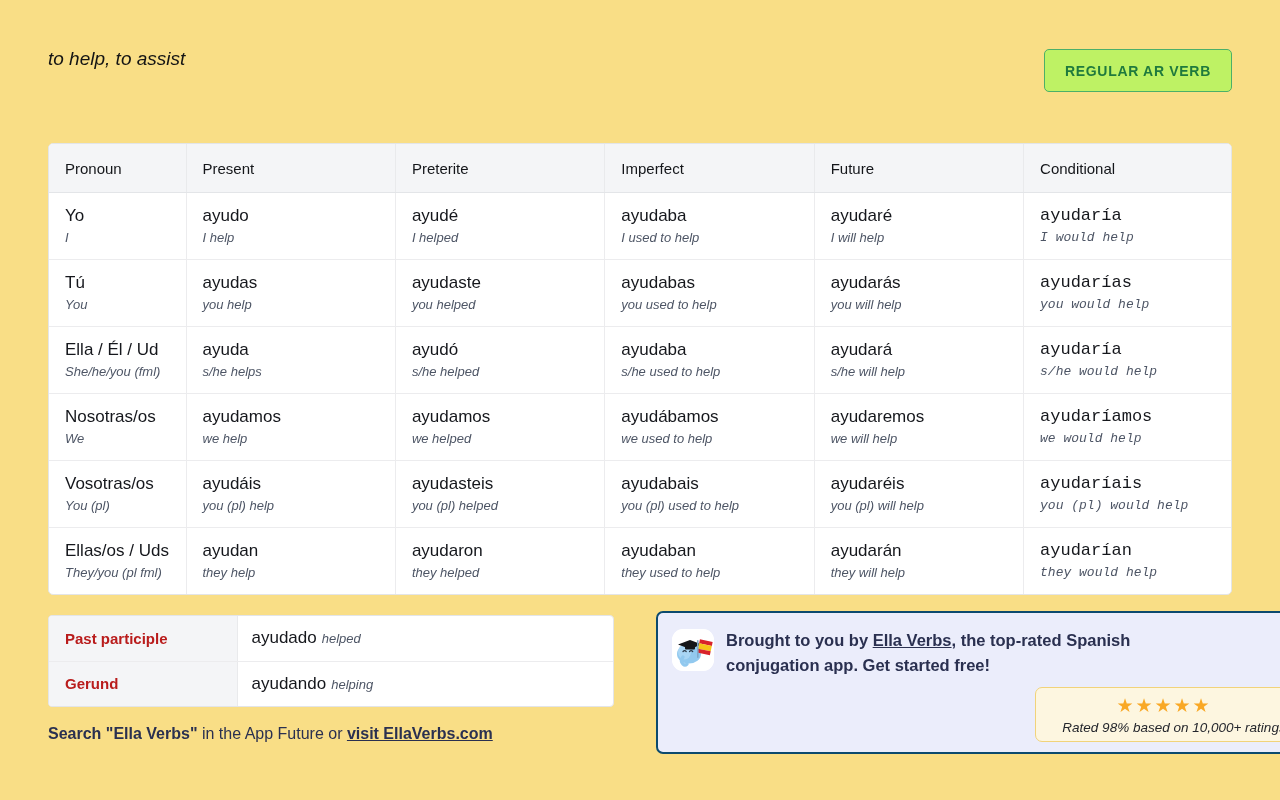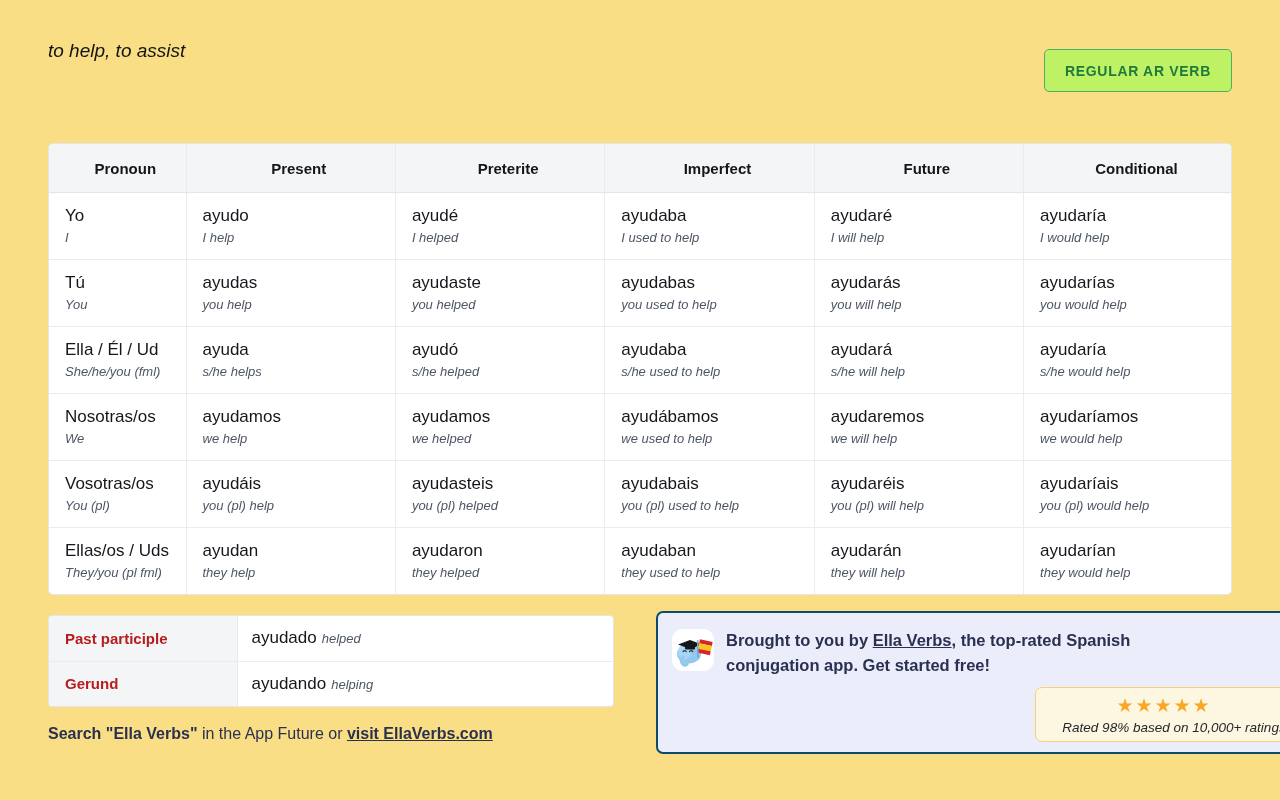--- a/index.html
+++ b/index.html
@@ -34,20 +34,21 @@
     white-space: nowrap;
   }
   .title .verb {
     font-weight: 700;
   }
   .subtitle {
     font-size: 19px;
     line-height: 26px;
     font-style: italic;
     color: #141414;
+    margin-top: 8px;
   }
   .verb-badge {
     position: absolute;
     right: 0;
     top: 11px;
     background: #bef264;
     border: 1.5px solid #4caf68;
     border-radius: 5px;
     color: #1f7a3d;
     font-size: 14px;
@@ -69,39 +70,39 @@
     border-radius: 5px;
     overflow: hidden;
   }
   table.conj {
     width: 100%;
     border-collapse: collapse;
     table-layout: fixed;
   }
   table.conj th {
     background: #f4f5f7;
-    text-align: center;
+    text-align: left;
     font-size: 15px;
-    font-weight: 700;
+    font-weight: 400;
     color: #14161a;
     padding: 16px 0 15px 16px;
     border-bottom: 1px solid #e3e5e8;
     border-right: 1px solid #e9eaec;
     vertical-align: middle;
     height: 44px;
   }
   table.conj th:last-child { border-right: none; }
   table.conj td {
     padding: 12px 0 12px 16px;
     border-bottom: 1px solid #ececee;
     border-right: 1px solid #ececee;
     vertical-align: top;
     height: 65px;
   }
-  table.conj td:last-child { border-right: none; }
+  table.conj td:last-child { border-right: none; font-family: Liberation Mono, monospace; }
   table.conj tr:last-child td { border-bottom: none; }
 
   .col-pron   { width: 137px; }
   .col-normal { width: 209.4px; }
 
   .cell-main {
     font-size: 17px;
     line-height: 22px;
     color: #15171c;
     white-space: nowrap;

